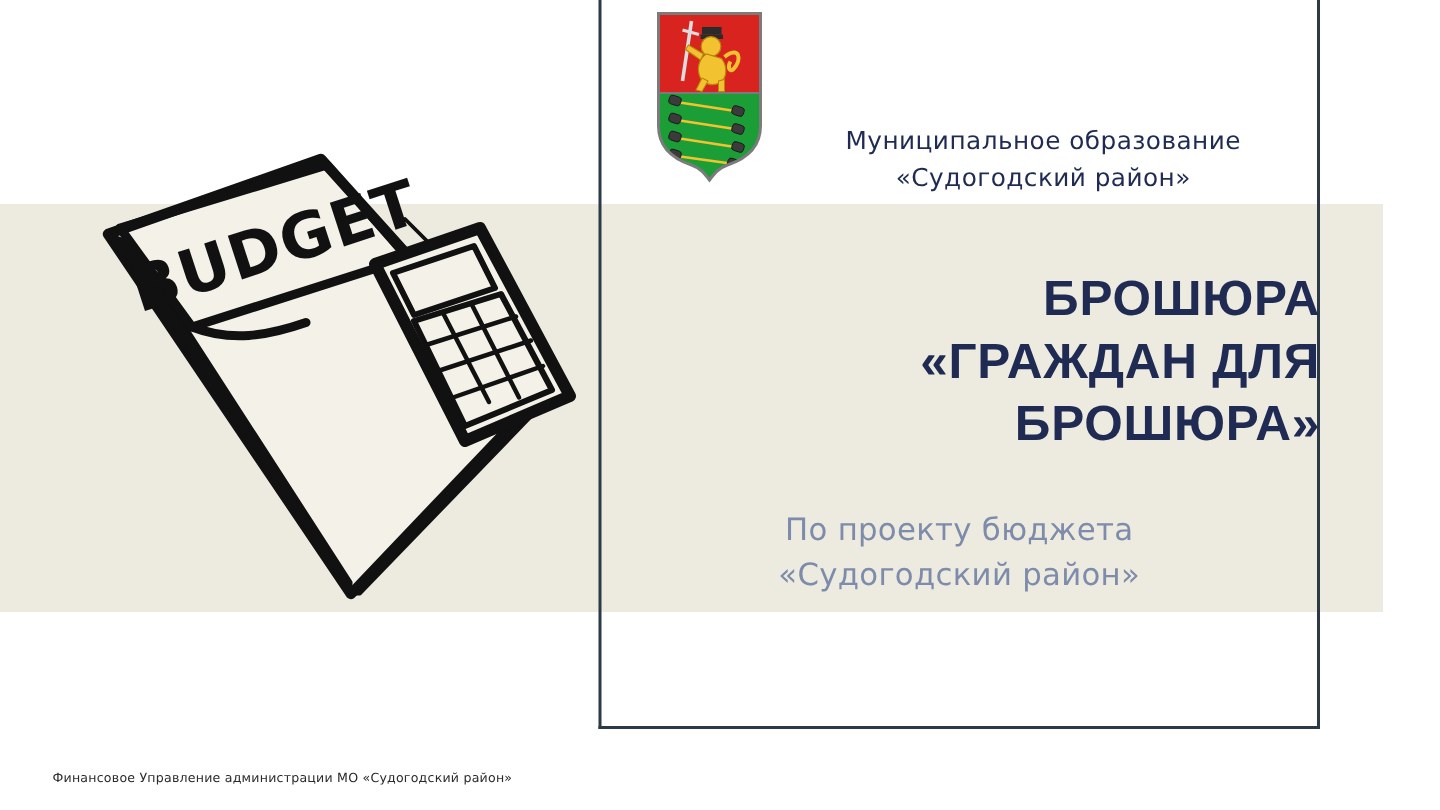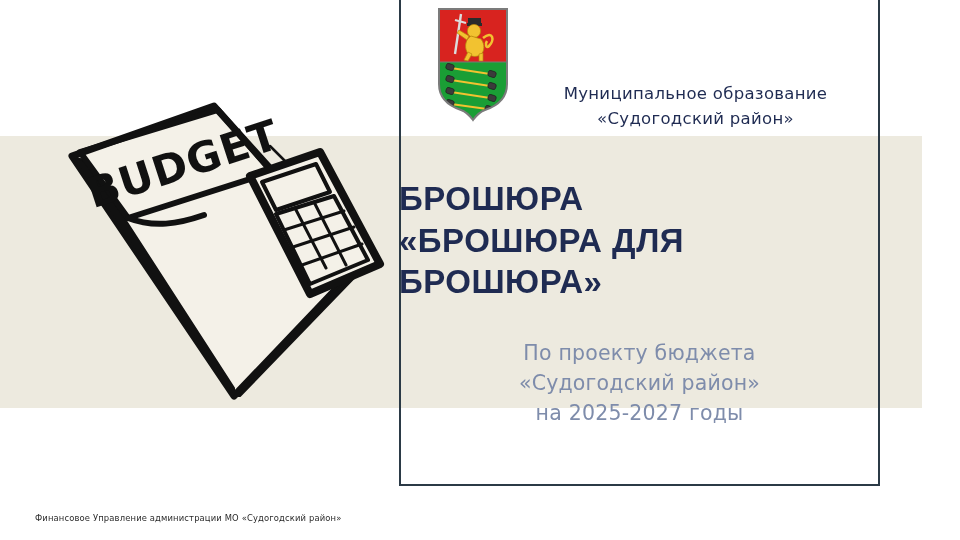--- a/index.html
+++ b/index.html
@@ -58,21 +58,21 @@
     color:#1f2b52;
     letter-spacing:0.3px;
   }
   #org-name .ln { display:block; }
 
   
   #main-title {
     position:absolute;
     left:399px; top:178px;
     width:481px;
-    text-align:left;
+    text-align:right;
     font-family:"Liberation Sans", sans-serif;
     font-weight:bold;
     font-size:33px;
     line-height:1.26;
     color:#1f2b52;
     letter-spacing:0.5px;
   }
   #main-title .ln { display:block; }
 
   
@@ -223,23 +223,22 @@
   </div>
 
   <div id="org-name">
     <span class="ln">Муниципальное образование</span>
     <span class="ln">«Судогодский  район»</span>
   </div>
 </div>
 
 <div id="main-title">
   <span class="ln">БРОШЮРА</span>
-  <span class="ln">«БРОШЮРА ДЛЯ</span>
+  <span class="ln">«ГРАЖДАН ДЛЯ</span>
   <span class="ln">БРОШЮРА»</span>
 </div>
 
 <div id="subtitle">
   <span class="ln">По проекту бюджета</span>
   <span class="ln">«Судогодский район»</span>
-  <span class="ln">на 2025-2027 годы</span>
 </div>
 
 <div id="footer-note">Финансовое Управление администрации МО «Судогодский  район»</div>
 
 </body></html>

